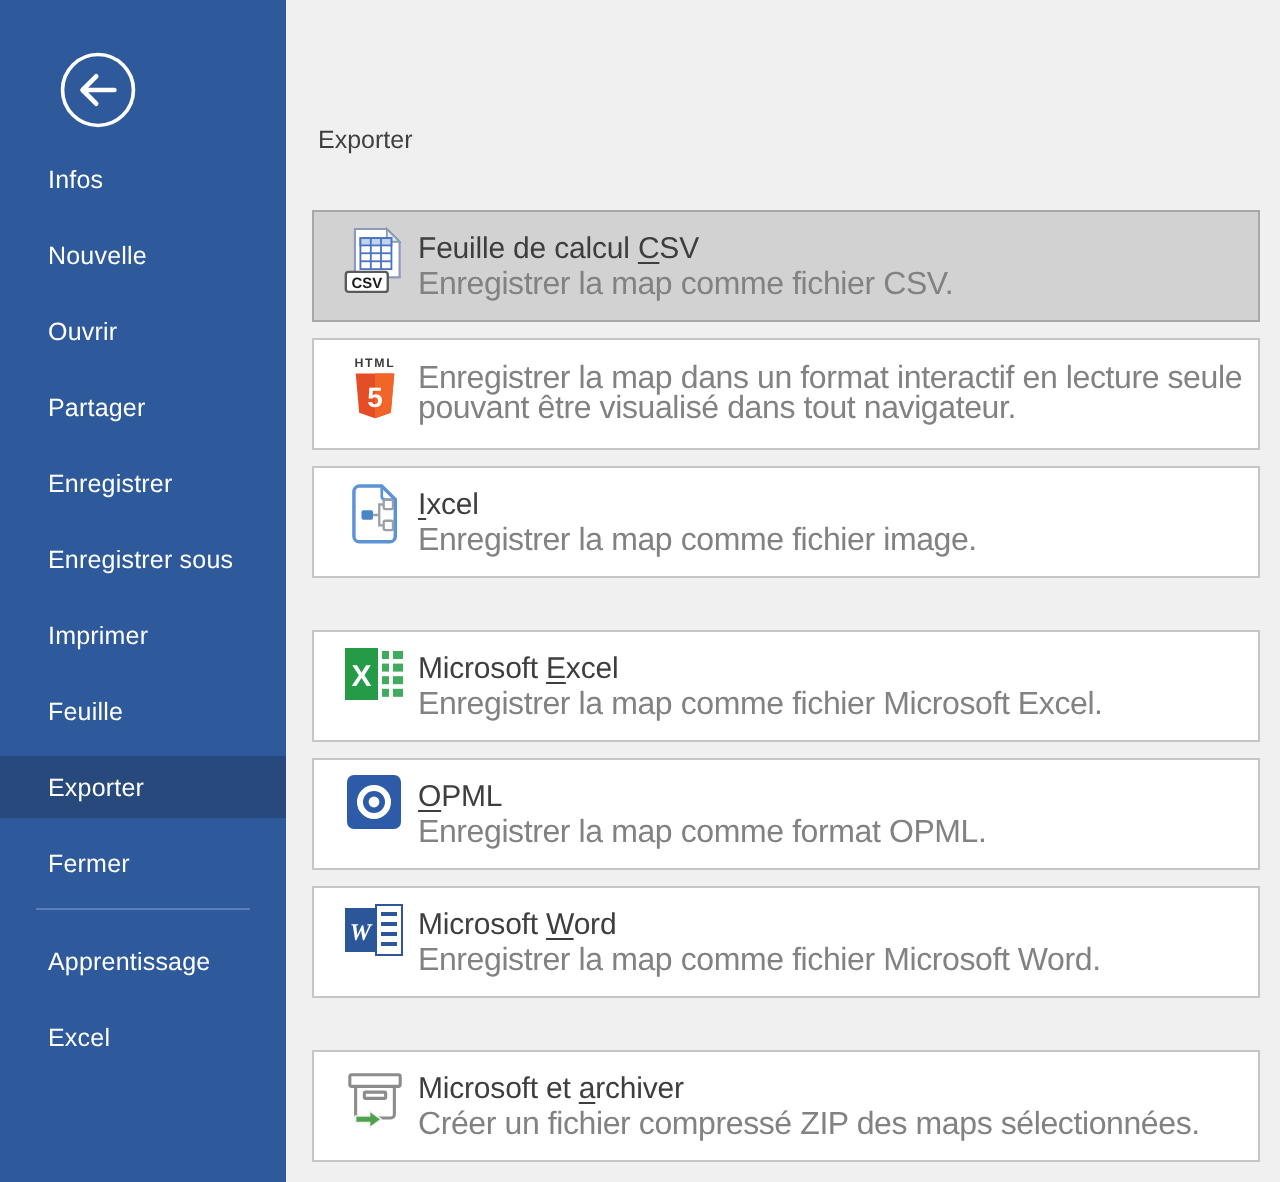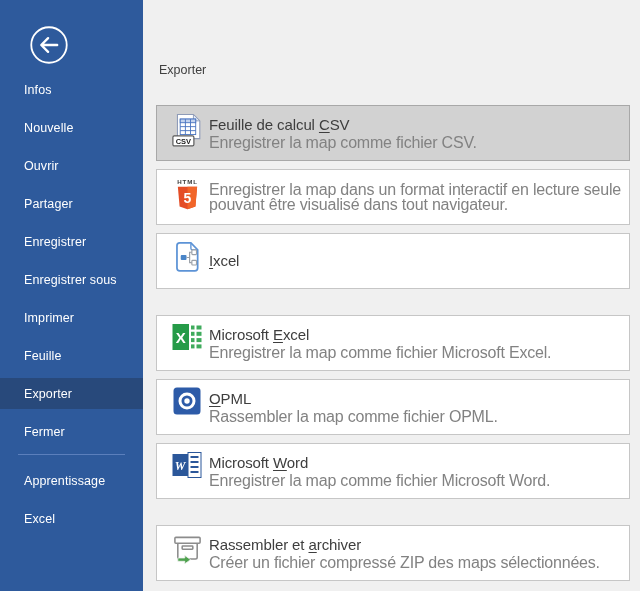--- a/index.html
+++ b/index.html
@@ -163,20 +163,21 @@
       <path d="M7 2 h11.5 l7 7 v19 c0 1.6 -1.3 2.9 -2.9 2.9 H7 c-1.6 0 -2.9 -1.3 -2.9 -2.9 V4.9 C4.1 3.3 5.4 2 7 2 Z" fill="#fff" stroke="#5C93D6" stroke-width="1.8"></path>
       <path d="M18.5 2.5 v5 c0 .9 .7 1.6 1.6 1.6 h5" fill="none" stroke="#5C93D6" stroke-width="1.4"></path>
       <rect x="8" y="14.5" width="6" height="5" rx="1" fill="#4A85C8"></rect>
       <path d="M14 17 h3.2 M17.2 17 v-5.4 h2.3 M17.2 17 v5.4 h2.3" fill="none" stroke="#9AA0A8" stroke-width="1.2"></path>
       <rect x="19.5" y="9.2" width="4.8" height="4.8" rx="0.8" fill="#fff" stroke="#9AA0A8" stroke-width="1.2"></rect>
       <rect x="19.5" y="20" width="4.8" height="4.8" rx="0.8" fill="#fff" stroke="#9AA0A8" stroke-width="1.2"></rect>
     </svg>
         </span>
     <span class="opt-text">
       <span class="opt-title"><span class="t-pre"></span><span class="accel">I</span><span class="t-post">xcel</span></span>
+      <span class="opt-desc">Enregistrer la map comme fichier image.</span>
     </span>
   </div>
       <div class="option group-gap">
     <span class="opt-icon">
           <svg viewBox="0 0 30 28" width="30" height="28">
       <rect x="0.5" y="1" width="16.5" height="26" fill="#259B48"></rect>
       <text x="8.7" y="19.8" text-anchor="middle" font-size="15" font-weight="bold" fill="#fff" font-family="Liberation Sans, sans-serif">X</text>
       <g fill="#3FAB5C">
         <rect x="19" y="2.5" width="3.5" height="4"></rect>
               <rect x="24.5" y="2.5" width="5" height="4"></rect>
@@ -197,21 +198,21 @@
       <div class="option">
     <span class="opt-icon">
           <svg viewBox="0 0 28 28" width="28" height="28">
       <rect x="0.5" y="0.5" width="27" height="27" rx="3.5" fill="#2D5BA8"></rect>
       <circle cx="14" cy="14" r="7" fill="none" stroke="#fff" stroke-width="3"></circle>
       <circle cx="14" cy="14" r="2.7" fill="#fff"></circle>
     </svg>
         </span>
     <span class="opt-text">
       <span class="opt-title"><span class="t-pre"></span><span class="accel">O</span><span class="t-post">PML</span></span>
-      <span class="opt-desc">Rassembler la map comme fichier OPML.</span>
+      <span class="opt-desc">Enregistrer la map comme format OPML.</span>
     </span>
   </div>
       <div class="option">
     <span class="opt-icon">
           <svg viewBox="0 0 30 28" width="30" height="28">
       <rect x="16" y="1.5" width="13" height="25" fill="#fff" stroke="#2B579A" stroke-width="1"></rect>
       <g stroke="#2B579A" stroke-width="2">
         <line x1="18.5" y1="6" x2="26.5" y2="6"></line>
         <line x1="18.5" y1="11" x2="26.5" y2="11"></line>
         <line x1="18.5" y1="16" x2="26.5" y2="16"></line>
@@ -231,18 +232,18 @@
           <svg viewBox="0 0 32 32" width="31" height="31">
       <g fill="none" stroke="#8C8C8C" stroke-width="1.6">
         <rect x="3" y="4.5" width="26" height="6" rx="1"></rect>
         <path d="M6 10.5 V25 c0 1 .8 1.8 1.8 1.8 H24.2 c1 0 1.8 -.8 1.8 -1.8 V10.5"></path>
         <rect x="10.5" y="13.5" width="11" height="3.2" rx="0.6"></rect>
       </g>
       <path d="M6 25.8 h7.2 v-2.6 l6 4.3 -6 4.3 v-2.6 H6 Z" fill="#4EA24E" stroke="#F0F0F0" stroke-width="0.8"></path>
     </svg>
         </span>
     <span class="opt-text">
-      <span class="opt-title"><span class="t-pre">Rassembler et </span><span class="accel">a</span><span class="t-post">rchiver</span></span>
+      <span class="opt-title"><span class="t-pre">Microsoft et </span><span class="accel">a</span><span class="t-post">rchiver</span></span>
       <span class="opt-desc">Créer un fichier compressé ZIP des maps sélectionnées.</span>
     </span>
   </div>
     </div>
 </div>
 
 </body></html>

